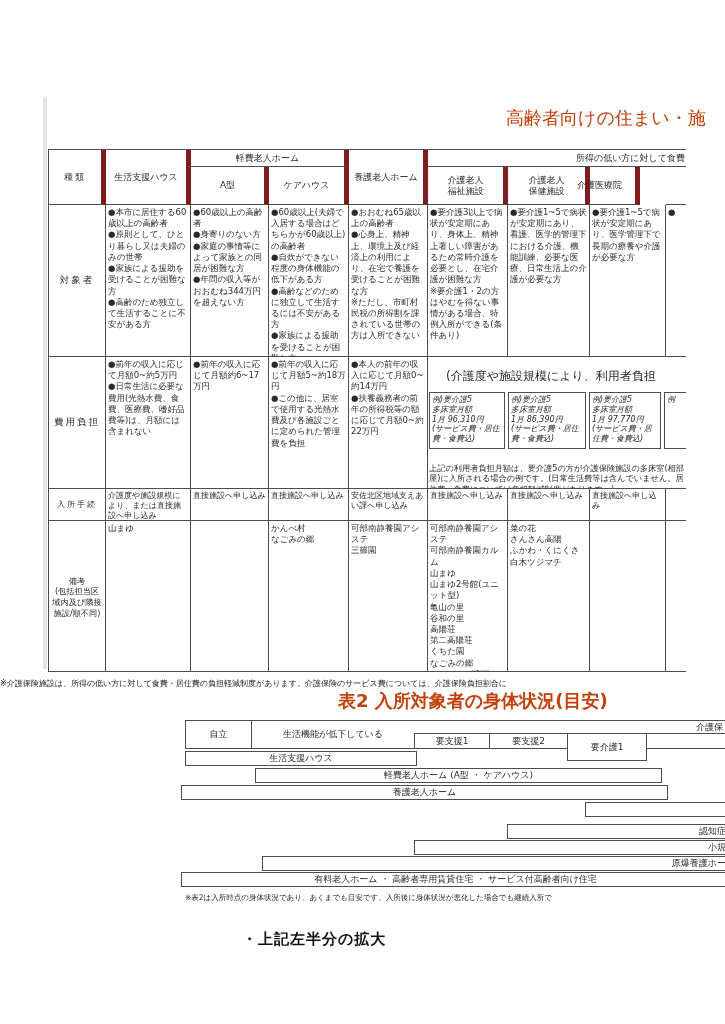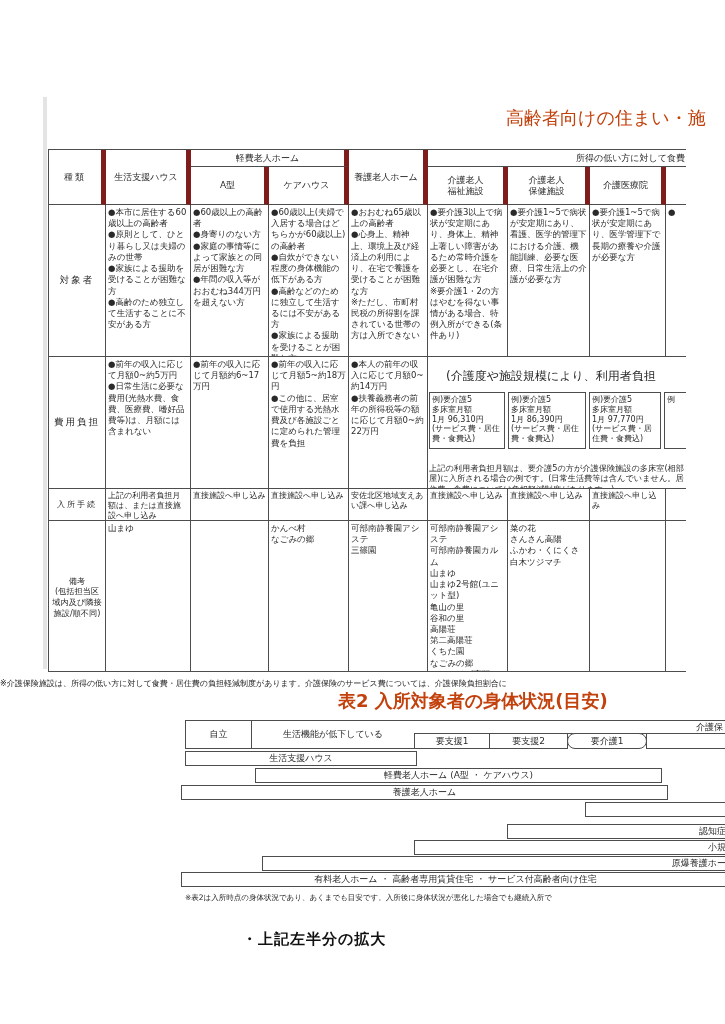--- a/index.html
+++ b/index.html
@@ -23,21 +23,21 @@
          padding:1px;white-space:pre-line;}
   .h-corner{left:0;top:0;width:57px;height:55px;letter-spacing:2px;}
   .h-seikatsu{left:57px;top:0;width:85px;height:55px;}
   .h-keihi{left:142px;top:0;width:158px;height:17px;}
   .h-a{left:142px;top:17px;width:78px;height:38px;}
   .h-care{left:220px;top:17px;width:80px;height:38px;}
   .h-yougo{left:300px;top:0;width:79px;height:55px;}
   .h-kaigo{left:379px;top:0;width:259px;height:17px;border-right:none;justify-content:flex-end;padding-right:2px;}
   .h-fukushi{left:379px;top:17px;width:80px;height:38px;}
   .h-hoken{left:459px;top:17px;width:82px;height:38px;}
-  .h-iryo{left:541px;top:17px;width:76px;height:38px;}
+  .h-iryo{left:515px;top:17px;width:76px;height:38px;}
   .h-cut{left:617px;top:17px;width:25px;height:38px;}
 
   .band{display:flex;border-bottom:1px solid #4d4d4d;overflow:hidden;}
   .band:last-child{border-bottom:none;}
   .bh-taisho{height:152px;}
   .bh-hiyou{height:132px;}
   .bh-tetsu{height:32px;}
   .bh-bikou{height:152px;}
   .cell{border-right:1px solid #4d4d4d;padding:2px 2px;font-size:8.5px;line-height:1.32;
         white-space:pre-line;overflow:hidden;}
@@ -52,21 +52,21 @@
   .w8{flex:1;border-right:none;}
   .rowlabel{display:flex;align-items:center;justify-content:center;text-align:center;
             font-size:9.5px;letter-spacing:2px;padding:1px;}
   .rowlabel.small{font-size:8.2px;letter-spacing:0;line-height:1.3;}
   .tetsu .cell{font-size:8px;line-height:1.25;}
 
   
   .ins{flex:none;width:259px;padding:0;overflow:hidden;position:relative;border-right:none;
        font-size:8.5px;}
   .ins-top{height:13px;padding:1px 0 0 18px;font-size:12px;white-space:nowrap;overflow:hidden;}
-  .ins-fees{display:flex;padding-left:1px;}
+  .ins-fees{display:flex;padding-left:1px;font-style:italic;}
   .fee{border:1px solid #4d4d4d;margin-right:3px;height:57px;padding:2px;font-size:8px;
        line-height:1.2;white-space:pre-line;overflow:hidden;flex:none;}
   .fee0{width:76px;}
   .fee1{width:78px;}
   .fee2{width:72px;}
   .feecut{width:30px;margin-right:0;border-right:none;}
   .ins-bottom{padding:2px 1px 0 1px;font-size:8.2px;line-height:1.28;white-space:pre-line;}
 
   
   .footnote1{position:absolute;left:0;top:678px;width:725px;font-size:8px;white-space:nowrap;
@@ -76,21 +76,21 @@
   .t2title{position:absolute;left:338px;top:689px;width:387px;font-size:18px;font-weight:bold;
            white-space:nowrap;overflow:hidden;color:#c2410c;}
   .t2{position:absolute;left:181px;top:720px;width:544px;height:172px;overflow:hidden;}
   .t2cell{position:absolute;display:flex;align-items:center;justify-content:center;
           font-size:9px;border:1px solid #4d4d4d;background:#fff;padding:0 2px;}
   .t2-jiritsu{left:4px;top:0;width:67px;height:29px;}
   .t2-teika{left:70px;top:0;width:164px;height:29px;}
   .t2-group{left:233px;top:0;width:311px;height:14px;justify-content:flex-end;border-left:none;border-right:none;}
   .t2-l0{left:233px;top:13px;width:76px;height:16px;}
   .t2-l1{left:308px;top:13px;width:79px;height:16px;}
-  .t2-l2{left:386px;top:13px;width:80px;height:16px;border-radius:8px;}
+  .t2-l2{left:386px;top:13px;width:80px;height:28px;}
   .t2-l3{left:465px;top:13px;width:84px;height:16px;}
   .bar{position:absolute;height:15px;border:1px solid #4d4d4d;background:#fff;font-size:9px;
        display:flex;align-items:center;justify-content:center;white-space:nowrap;overflow:hidden;}
   .bar.right{justify-content:flex-end;padding-right:3px;}
   .bar0{left:4px;top:31px;width:232px;}
   .bar1{left:74px;top:48px;width:407px;}
   .bar2{left:0;top:65px;width:487px;}
   .bar3{left:404px;top:82px;width:145px;}
   .bar4{left:326px;top:104px;width:223px;}
   .bar5{left:233px;top:120px;width:316px;}
@@ -178,21 +178,21 @@
 (サービス費・居住費・食費込)</div>
           <div class="fee feecut">例</div>
         </div>
         <div class="ins-bottom">上記の利用者負担月額は、要介護5の方が介護保険施設の多床室(相部屋)に入所される場合の例です。(日常生活費等は含んでいません。居住費、食費については負担軽減制度があります。)
 ※サービス費が1割負担の場合の金額のため負担割合によって金額が変わります。</div>
       </div>
     </div>
 
     <div class="band bh-tetsu tetsu">
       <div class="cell w0 rowlabel">入所手続</div>
-      <div class="cell w1">上記の利用者負担月額は、または直接施設へ申し込み</div>
+      <div class="cell w1">介護度や施設規模により、または直接施設へ申し込み</div>
       <div class="cell w2">直接施設へ申し込み</div>
       <div class="cell w3">直接施設へ申し込み</div>
       <div class="cell w4">安佐北区地域支えあい課へ申し込み</div>
       <div class="cell w5">直接施設へ申し込み</div>
       <div class="cell w6">直接施設へ申し込み</div>
       <div class="cell w7">直接施設へ申し込み</div>
       <div class="cell w8"></div>
     </div>
 
     <div class="band bh-bikou">

